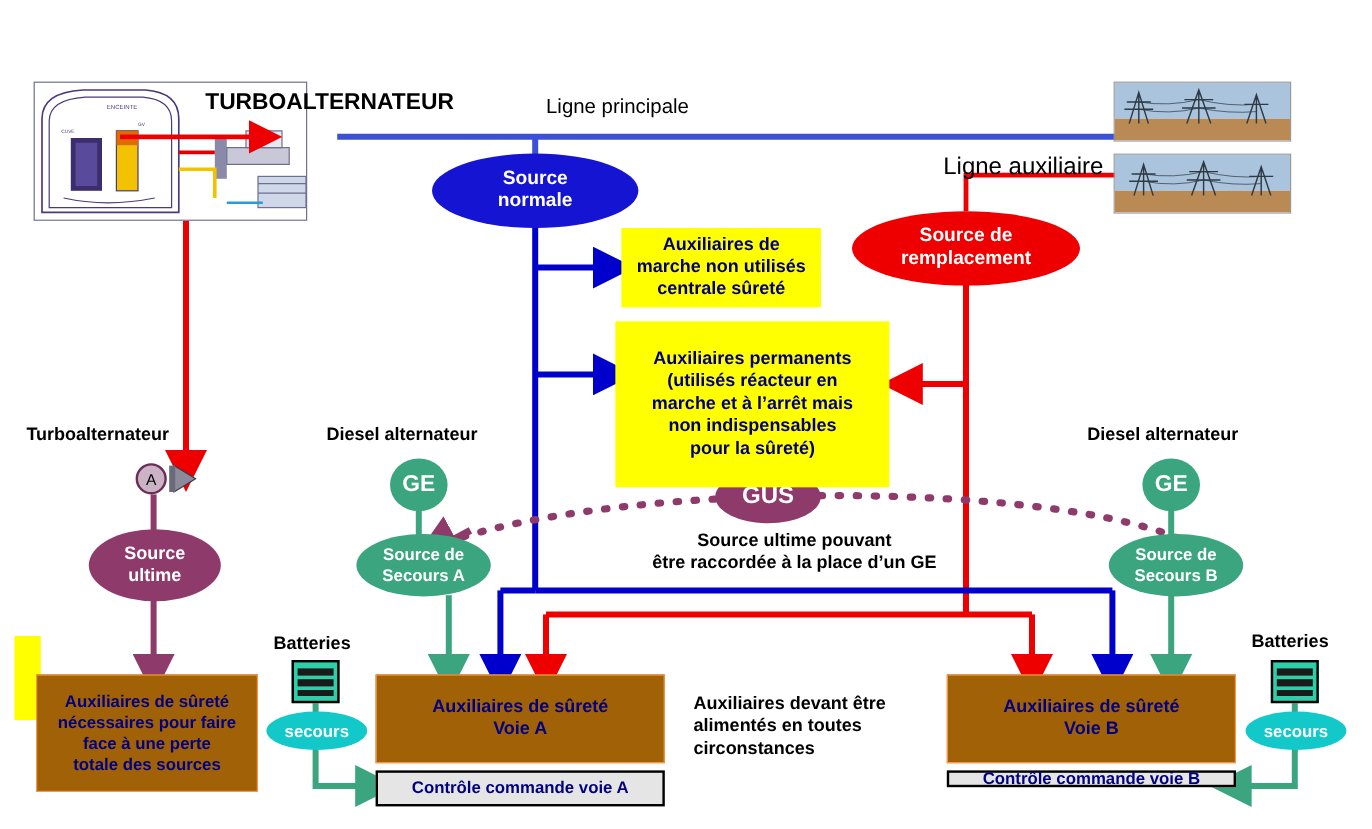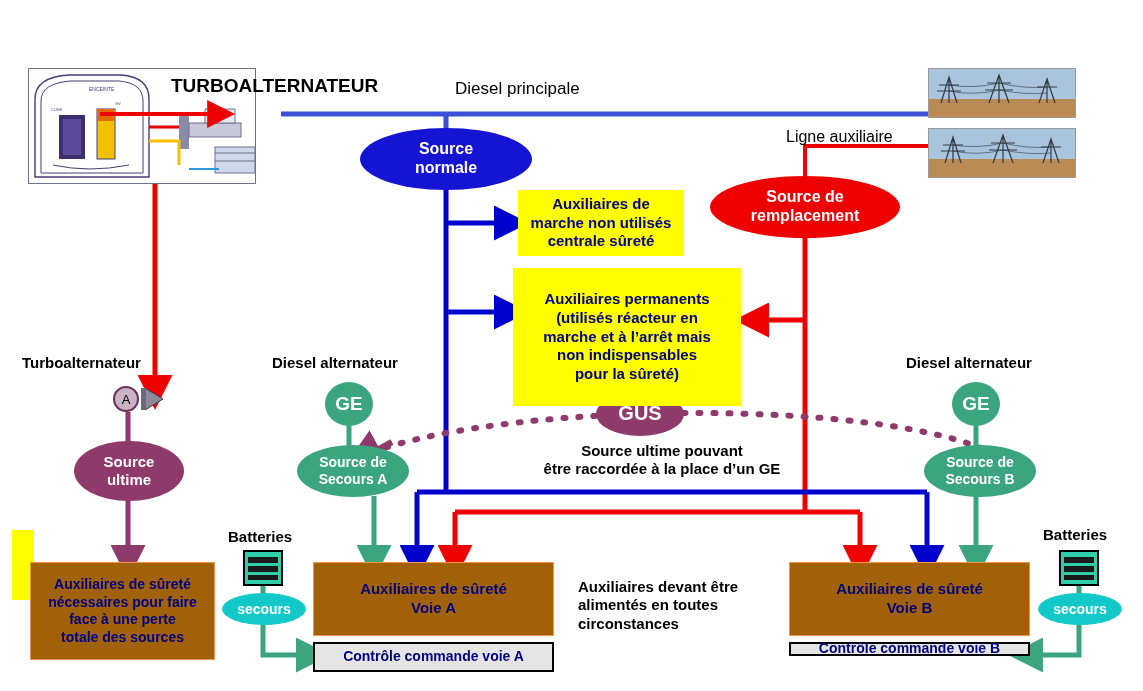--- a/index.html
+++ b/index.html
@@ -221,23 +221,23 @@
       </g>
       <g stroke="#2f3a44" stroke-width="0.6" fill="none">
         <path d="M24,16 Q49,20 74,14 M74,14 Q99,20 122,18"></path>
         <path d="M24,22 Q49,27 74,21 M74,21 Q99,26 122,24"></path>
       </g>
     </svg>
   </div>
 
   <div class="lbl" style="left: 171px; top: 74px; font-size: 19px; white-space: pre-line;">TURBOALTERNATEUR</div>
 
-  <div class="lbl" style="left: 455px; top: 79px; font-size: 17px; font-weight: normal; white-space: pre-line;">Diesel principale</div>
-
-  <div class="lbl" style="left: 786px; top: 127px; font-size: 16px; font-weight: normal; white-space: pre-line;">Ligne auxiliaire</div>
+  <div class="lbl" style="left: 455px; top: 79px; font-size: 17px; font-weight: normal; white-space: pre-line;">Ligne principale</div>
+
+  <div class="lbl" style="left: 786px; top: 127px; font-size: 20px; font-weight: normal; white-space: pre-line;">Ligne auxiliaire</div>
 
   <div class="lbl" style="left: 22px; top: 354px; font-size: 15px; white-space: pre-line;">Turboalternateur</div>
 
   <div class="lbl" style="left: 272px; top: 354px; font-size: 15px; white-space: pre-line;">Diesel alternateur</div>
 
   <div class="lbl" style="left: 906px; top: 354px; font-size: 15px; white-space: pre-line;">Diesel alternateur</div>
 
   <div class="lbl" style="left: 228px; top: 528px; font-size: 15px; white-space: pre-line;">Batteries</div>
 
   <div class="lbl" style="left: 1043px; top: 526px; font-size: 15px; white-space: pre-line;">Batteries</div>

